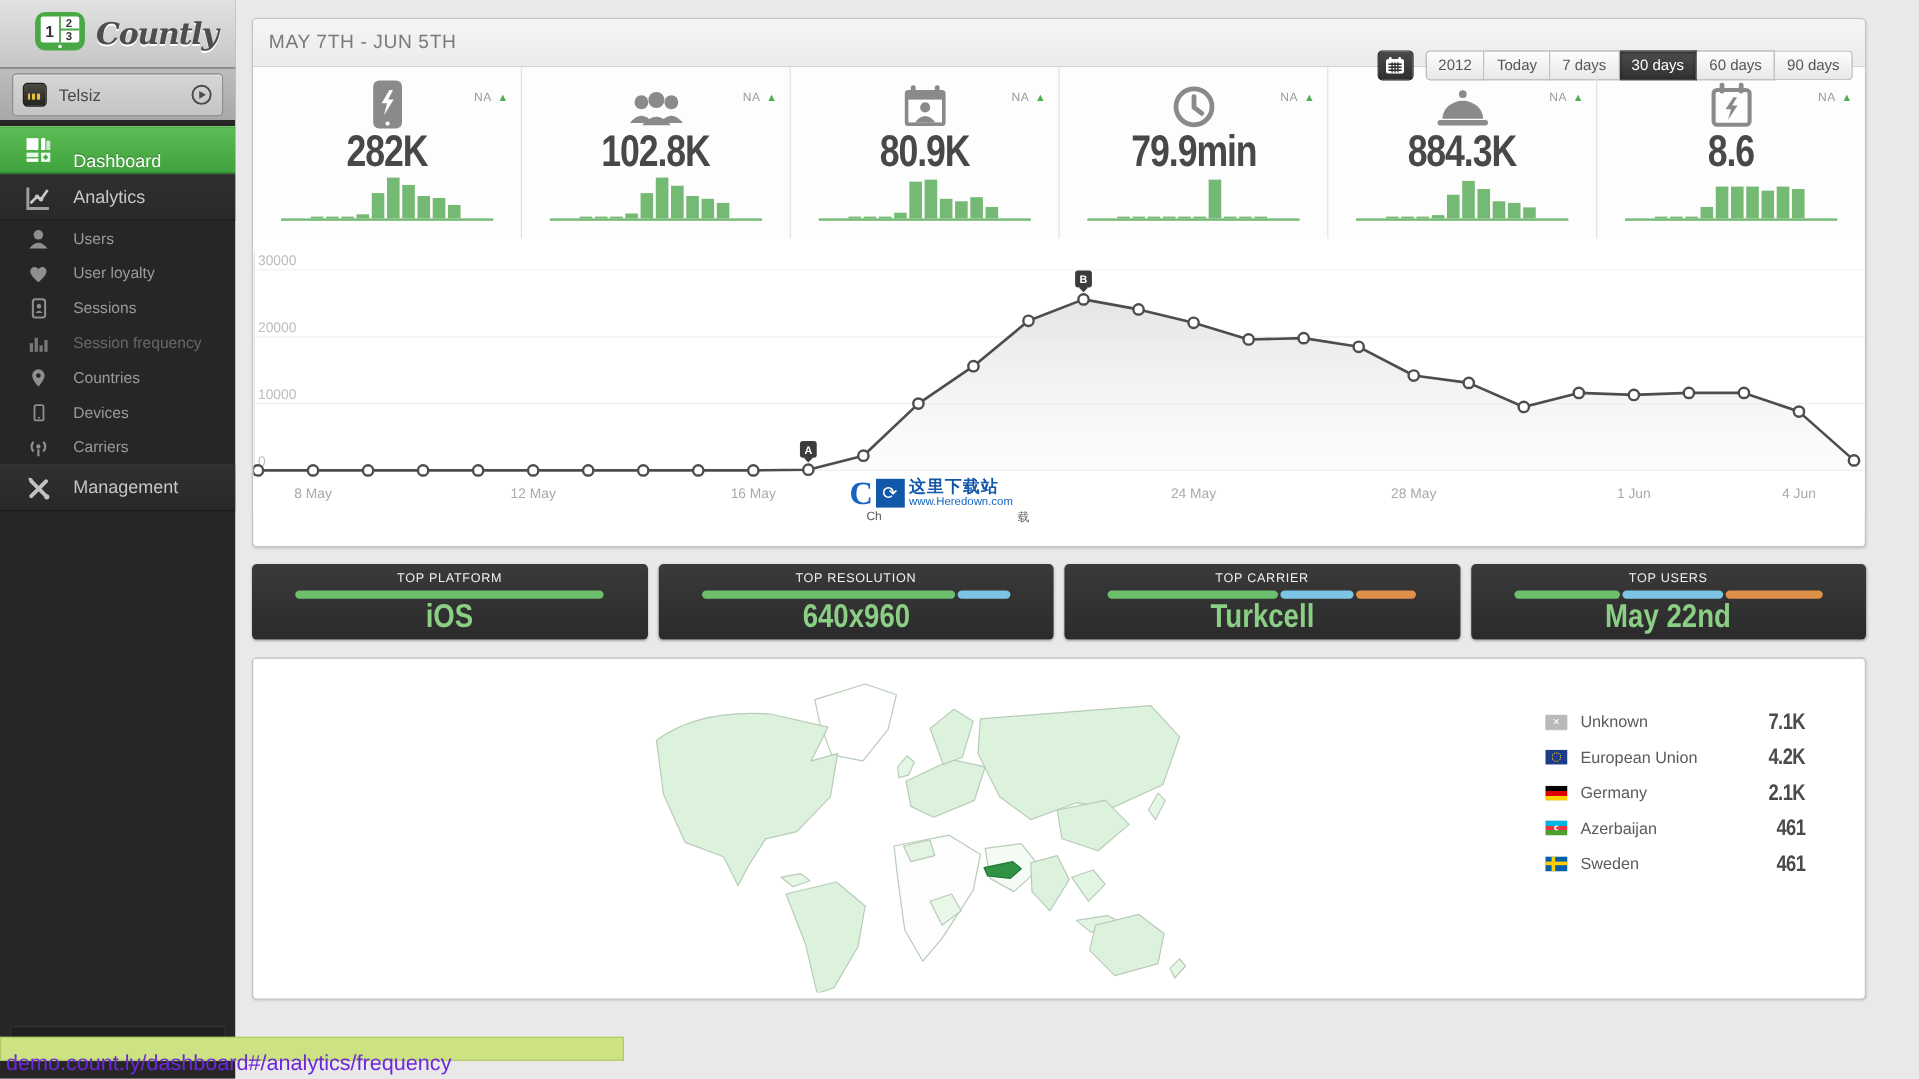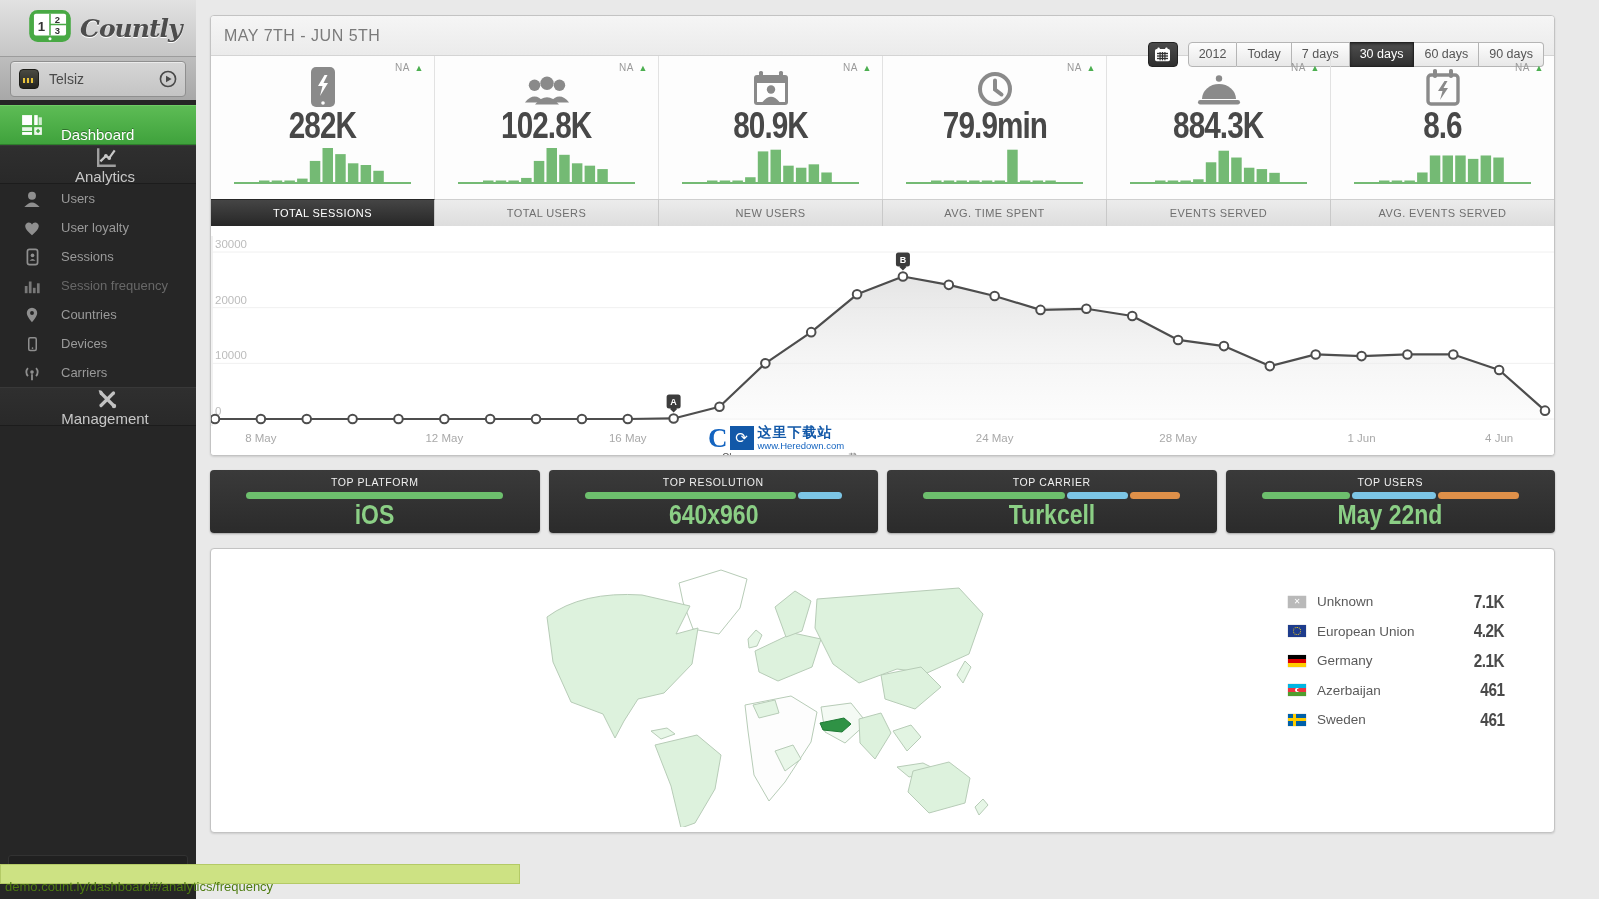--- a/index.html
+++ b/index.html
@@ -19,21 +19,21 @@
     position:relative; flex:0 0 auto; border:1px solid #1c1c18; }
   .app-icon:before { content:""; position:absolute; left:3px; right:3px; top:8px; height:5px; background:repeating-linear-gradient(90deg,#e8c23a 0 2px,#3a3a32 2px 4px); }
   .app-name { font-size:14px; color:#4a4a4a; flex:1; }
   .play-btn { width:18px; height:18px; flex:0 0 auto; }
   .menu { margin-top:5px; }
   .menu-item { display:flex; align-items:center; cursor:pointer; }
   .menu-item .mi-icon { width:30px; margin-left:17px; display:flex; justify-content:center; }
   .menu-item .mi-label { margin-left:14px; }
   .mi-active { height:40px; background:linear-gradient(#5dbc55,#3fa23c); border-top:1px solid #6fcc66; border-bottom:1px solid #2e7e2c; }
   .mi-active .mi-label { color:#fff; font-size:15px; text-shadow:0 -1px 0 rgba(0,0,0,.35);margin-top:18px; }
-  .mi-section { height:39px; background:linear-gradient(#2f2f2f,#292929); border-top:1px solid #383838; border-bottom:1px solid #1c1c1c;flex-direction:column; }
+  .mi-section { height:39px; background:linear-gradient(#2f2f2f,#292929); border-top:1px solid #383838; border-bottom:1px solid #1c1c1c; }
   .mi-section .mi-label { color:#c7c7c7; font-size:15px; }
   .mi-plain { height:29px; }
   .mi-plain .mi-label { color:#9a9a9a; font-size:13px; }
   .mi-dim .mi-label { color:#686868; }
   .sidebar-footer { position:absolute; bottom:14px; left:8px; right:8px; height:30px; background:#202020;
     border:1px solid #323232; border-radius:3px; display:flex; align-items:center; justify-content:space-between; padding:0 9px; }
   .sidebar-footer span { color:#6d6d6d; font-size:12px; }
 
   
   .main { position:absolute; left:196px; top:0; width:1403px; height:899px; }
@@ -49,21 +49,21 @@
   .btn-group button { font-family:"Liberation Sans",sans-serif; font-size:12.5px; color:#555; padding:4px 10px 5px;
     background:linear-gradient(#fdfdfd,#e8e8e8); border:1px solid #b5b5b5; border-left-width:0; cursor:pointer; }
   .btn-group button:first-child { border-left-width:1px; border-radius:4px 0 0 4px; }
   .btn-group button:last-child { border-radius:0 4px 4px 0; }
   .btn-group button.active { background:linear-gradient(#4e4e4e,#303030); color:#fff; border-color:#222;
     box-shadow:inset 0 1px 3px rgba(0,0,0,.5); }
 
   .cards { display:flex; height:143px; background:#fdfdfd; }
   .card { flex:1; border-right:1px solid #e2e2e2; position:relative; display:flex; flex-direction:column; align-items:center; cursor:pointer; }
   .card:last-child { border-right:0; }
-  .card .na { position:absolute; top:6px; right:10px; font-size:10px; color:#9a9a9a; letter-spacing:.5px; }
+  .card .na { position:absolute; top:20px; right:10px; font-size:10px; color:#9a9a9a; letter-spacing:.5px; }
   .card .na b { color:#4caf50; font-size:9px; margin-left:2px; }
   .card .c-icon { height:44px; margin-top:8px; display:flex; align-items:flex-end; }
   .card .c-value { font-size:33px; font-weight:700; color:#484848; letter-spacing:-1px; line-height:36px;
     display:inline-block; transform:scale(.9,1.12); }
   .card .c-spark { margin-top:2px; }
 
   .tabs { display:flex; height:27px; }
   .tab { flex:1; display:flex; align-items:center; justify-content:center; font-size:11px; letter-spacing:.4px; color:#6f6f6f;
     background:linear-gradient(#ececec,#dddddd); border-right:1px solid #c9c9c9; border-top:1px solid #cfcfcf; cursor:pointer; }
   .tab:last-child { border-right:0; }
@@ -109,21 +109,21 @@
   .flag-fr { background:linear-gradient(90deg,#0055a4 0 33%, #fff 33% 66%, #ef4135 66%); }
   .flag-az { background:linear-gradient(#00b5e2 0 33%, #ef3340 33% 66%, #509e2f 66%); }
   .flag-az:before { content:""; position:absolute; left:7px; top:4px; width:4px; height:4px; border-radius:50%;
      background:radial-gradient(circle at 70% 50%, #ef3340 0 1.2px, #fff 1.3px); }
   .flag-se { background:#0060a9; }
   .flag-se:before { content:""; position:absolute; left:5px; top:0; width:3px; height:12px; background:#fecc00; }
   .flag-se:after { content:""; position:absolute; left:0; top:4.5px; width:18px; height:3px; background:#fecc00; }
 
   .status-bar { position:absolute; left:0; top:864px; width:520px; height:20px; background:#cde283;
     border:1px solid #b4ca66; display:flex; align-items:center; padding-left:4px; z-index:9; }
-  .status-bar span { font-size:13px; color:#4d7c0f;margin-top:24px; }
+  .status-bar span { font-size:18px; color:#6d28d9;margin-top:24px; }
 </style>
 </head>
 <body>
 
 <aside class="sidebar">
   <div class="logo-area">
     <span>
       <svg width="44" height="34" viewBox="0 0 46 36">
         <rect x="1" y="1" width="44" height="34" rx="9" fill="#48a944"></rect>
         <rect x="6" y="5" width="34" height="23" rx="2" fill="#fff"></rect>
@@ -443,28 +443,20 @@
             <rect x="38.099999999999994" y="26.479999999999997" width="10.5" height="9.520000000000001" fill="#74ba74"></rect>
             <rect x="50.8" y="9.48" width="10.5" height="26.52" fill="#74ba74"></rect>
             <rect x="63.5" y="9.48" width="10.5" height="26.52" fill="#74ba74"></rect>
             <rect x="76.19999999999999" y="9.48" width="10.5" height="26.52" fill="#74ba74"></rect>
             <rect x="88.89999999999999" y="12.879999999999999" width="10.5" height="23.12" fill="#74ba74"></rect>
             <rect x="101.6" y="9.48" width="10.5" height="26.52" fill="#74ba74"></rect>
             <rect x="114.3" y="11.52" width="10.5" height="24.48" fill="#74ba74"></rect>
             <rect x="-25" y="36" width="177" height="2" fill="#74ba74"></rect>
           </svg>
         </div>
-      </div>
-    <div class="tabs" id="tabs">
-        <div class="tab active">TOTAL SESSIONS</div>
-        <div class="tab">TOTAL USERS</div>
-        <div class="tab">NEW USERS</div>
-        <div class="tab">AVG. TIME SPENT</div>
-        <div class="tab">EVENTS SERVED</div>
-        <div class="tab">AVG. EVENTS SERVED</div>
       </div>
 
     <div class="chart-wrap">
       <svg id="line-chart" width="1343" height="230" viewBox="0 0 1343 230">
           <defs>
             <linearGradient id="ag" x1="0" y1="0" x2="0" y2="1">
               <stop offset="0" stop-color="#dcdcdc" stop-opacity=".75"></stop>
               <stop offset="1" stop-color="#f7f7f7" stop-opacity=".35"></stop>
             </linearGradient>
           </defs>

